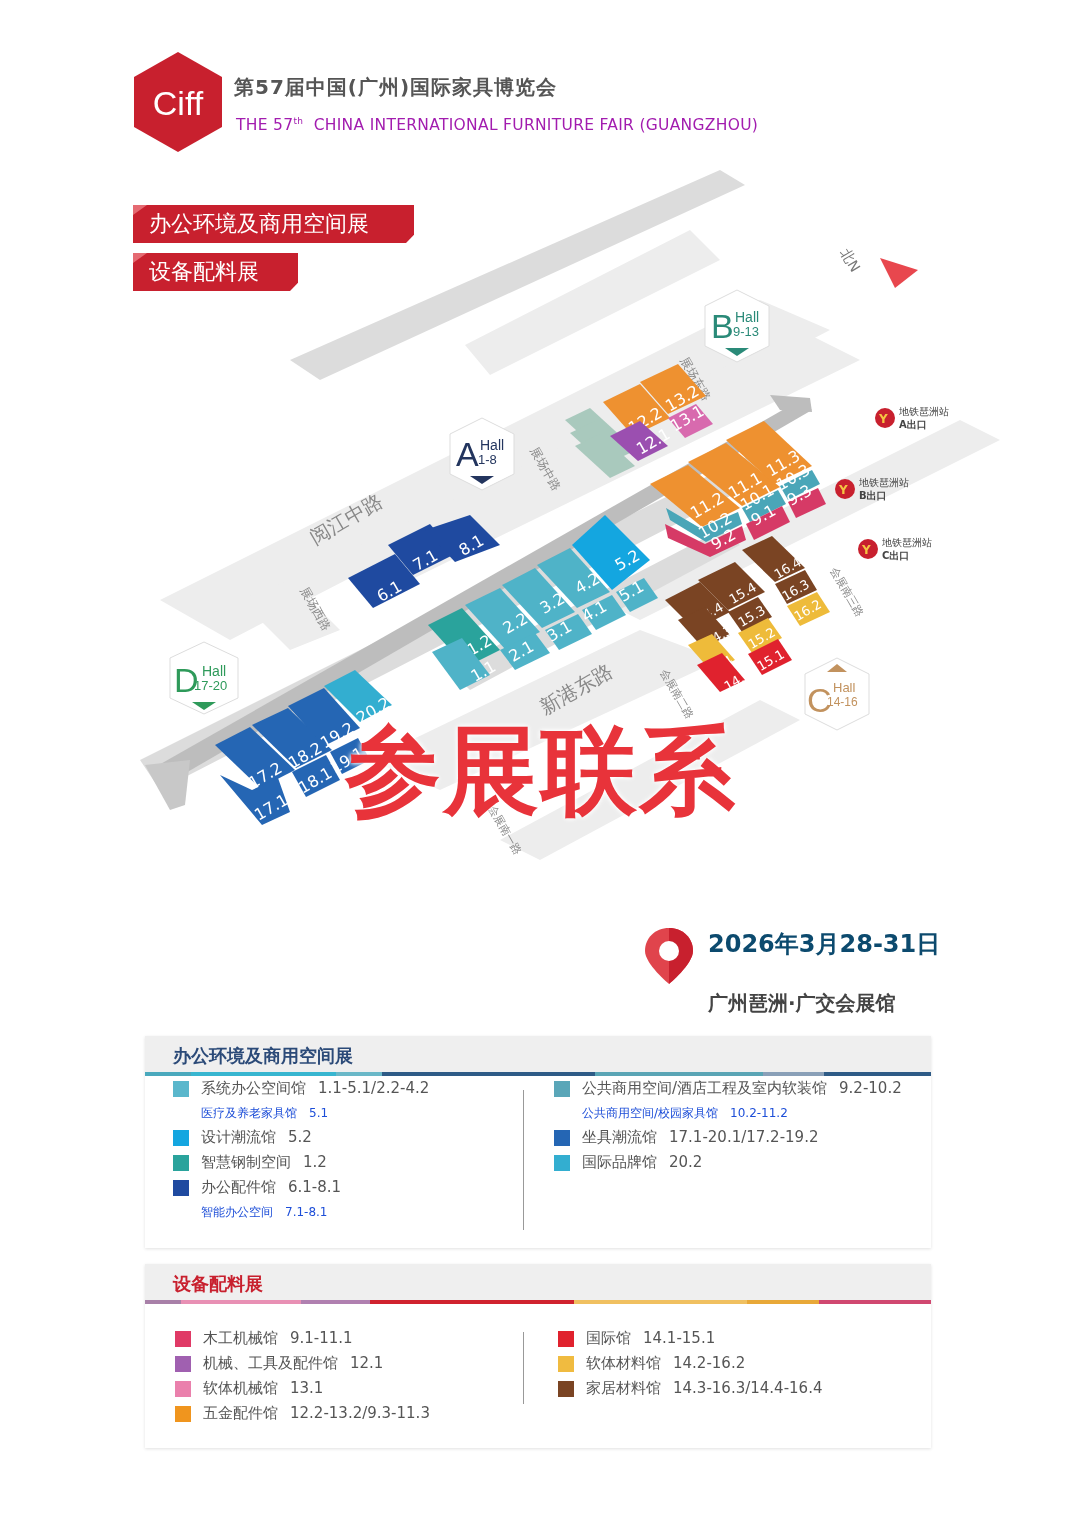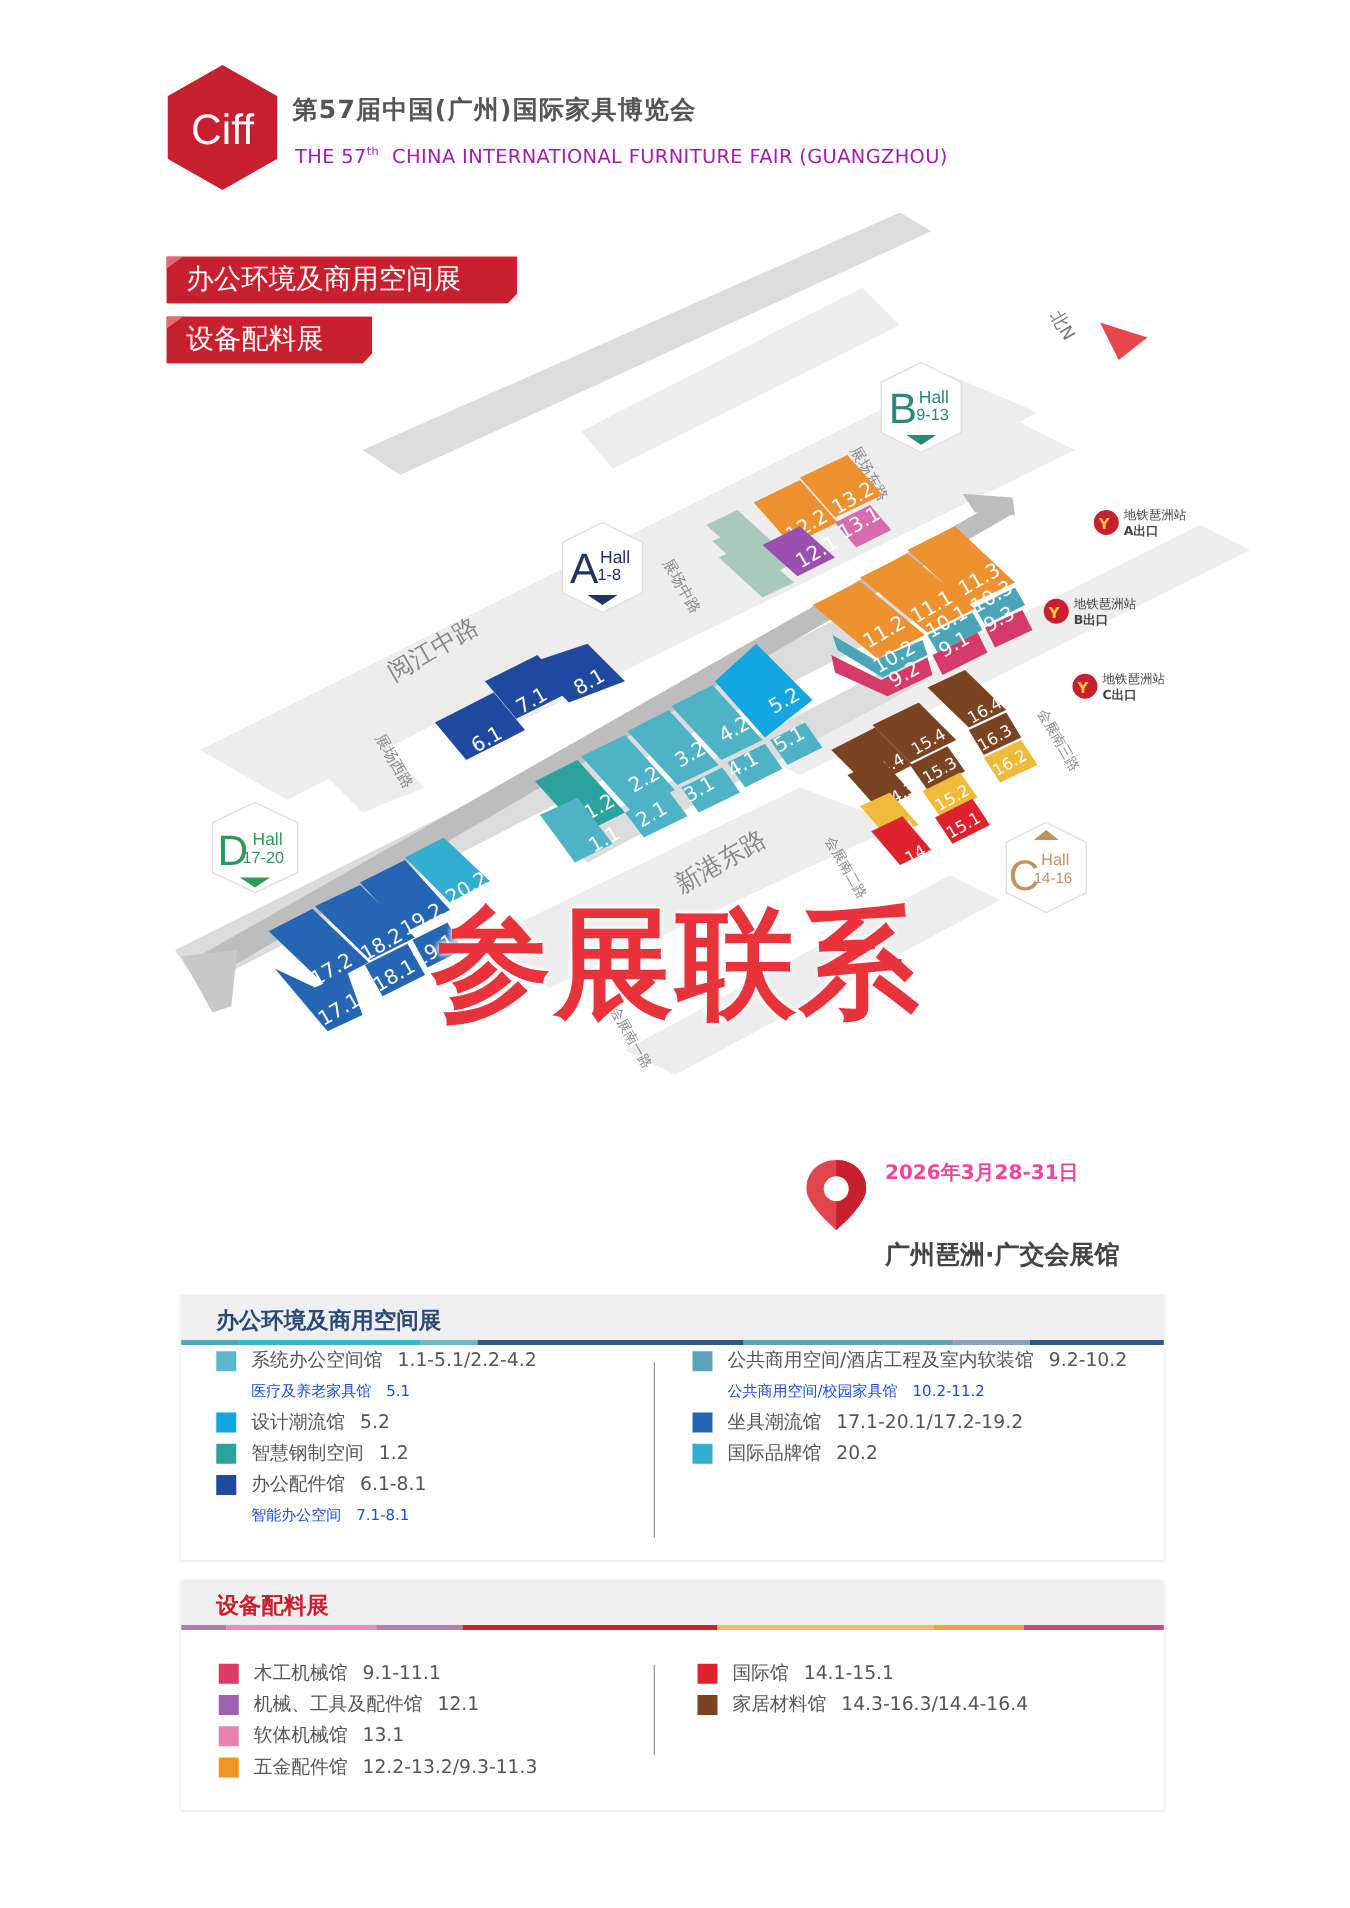--- a/index.html
+++ b/index.html
@@ -11,21 +11,21 @@
   #title-en{left:236px;top:116px;font-size:15.5px;color:#a21caf;white-space:nowrap;letter-spacing:.3px;}
   #title-en sup{font-size:9px;}
   .tag{position:absolute;left:133px;height:38px;background:#c8202e;color:#fff;font-size:22px;line-height:38px;padding-left:16px;box-sizing:border-box;white-space:nowrap;clip-path:polygon(0 0,100% 0,100% 78%,calc(100% - 8px) 100%,0 100%);}
   .tag::before{content:"";position:absolute;left:0;top:0;width:14px;height:10px;background:#e56a72;clip-path:polygon(0 0,100% 0,0 100%);}
   #tag1{top:205px;width:281px;}
   #tag2{top:253px;width:165px;}
   #map{left:0;top:170px;width:1080px;height:740px;}
   #overlay{left:345px;top:708px;font-size:96px;font-weight:bold;color:#e8333a;letter-spacing:2px;white-space:nowrap;text-shadow:0 0 4px #fff,0 0 6px #fff;}
   
   #pin{left:645px;top:928px;width:48px;height:56px;}
-  #date{left:708px;top:928px;font-size:16px;font-weight:bold;color:#ec4899;white-space:nowrap;}
+  #date{left:708px;top:928px;font-size:24px;font-weight:bold;color:#0c4a6e;white-space:nowrap;}
   #venue{left:708px;top:958px;font-size:20px;font-weight:bold;color:#444;white-space:nowrap;margin-top:32px;}
   
   .panel{position:absolute;left:145px;width:786px;background:#fff;box-shadow:0 1px 3px rgba(0,0,0,.12);}
   .panel-head{height:40px;background:#efefef;position:relative;}
   .panel-title{position:absolute;left:28px;top:8px;font-size:18px;font-weight:bold;}
   .bar{display:flex;height:4px;position:absolute;left:0;right:0;bottom:0;}
   .bar span{display:block;height:4px;}
   .cols{position:relative;display:flex;}
   .col{}
   .item{position:relative;font-size:15px;line-height:25px;color:#555;white-space:nowrap;padding-left:28px;}
@@ -388,16 +388,17 @@
   <div class="cols">
     <div class="col" style="margin-left:30px;width:345px;padding-top:22px">
         <div class="item"><span class="sw" style="background: rgb(224, 58, 102);"></span><span>木工机械馆</span><span class="num">9.1-11.1</span></div>
         <div class="item"><span class="sw" style="background: rgb(160, 96, 176);"></span><span>机械、工具及配件馆</span><span class="num">12.1</span></div>
         <div class="item"><span class="sw" style="background: rgb(234, 128, 172);"></span><span>软体机械馆</span><span class="num">13.1</span></div>
         <div class="item"><span class="sw" style="background: rgb(240, 149, 30);"></span><span>五金配件馆</span><span class="num">12.2-13.2/9.3-11.3</span></div>
       </div>
     <div class="divider" style="left:378px;top:28px;height:72px;"></div>
     <div class="col" style="margin-left:38px;padding-top:22px">
         <div class="item"><span class="sw" style="background: rgb(224, 34, 46);"></span><span>国际馆</span><span class="num">14.1-15.1</span></div>
+        <div class="item"><span class="sw" style="background: rgb(240, 187, 64);"></span><span>软体材料馆</span><span class="num">14.2-16.2</span></div>
         <div class="item"><span class="sw" style="background: rgb(122, 68, 35);"></span><span>家居材料馆</span><span class="num">14.3-16.3/14.4-16.4</span></div>
       </div>
   </div>
 </div>
 
 </body></html>

